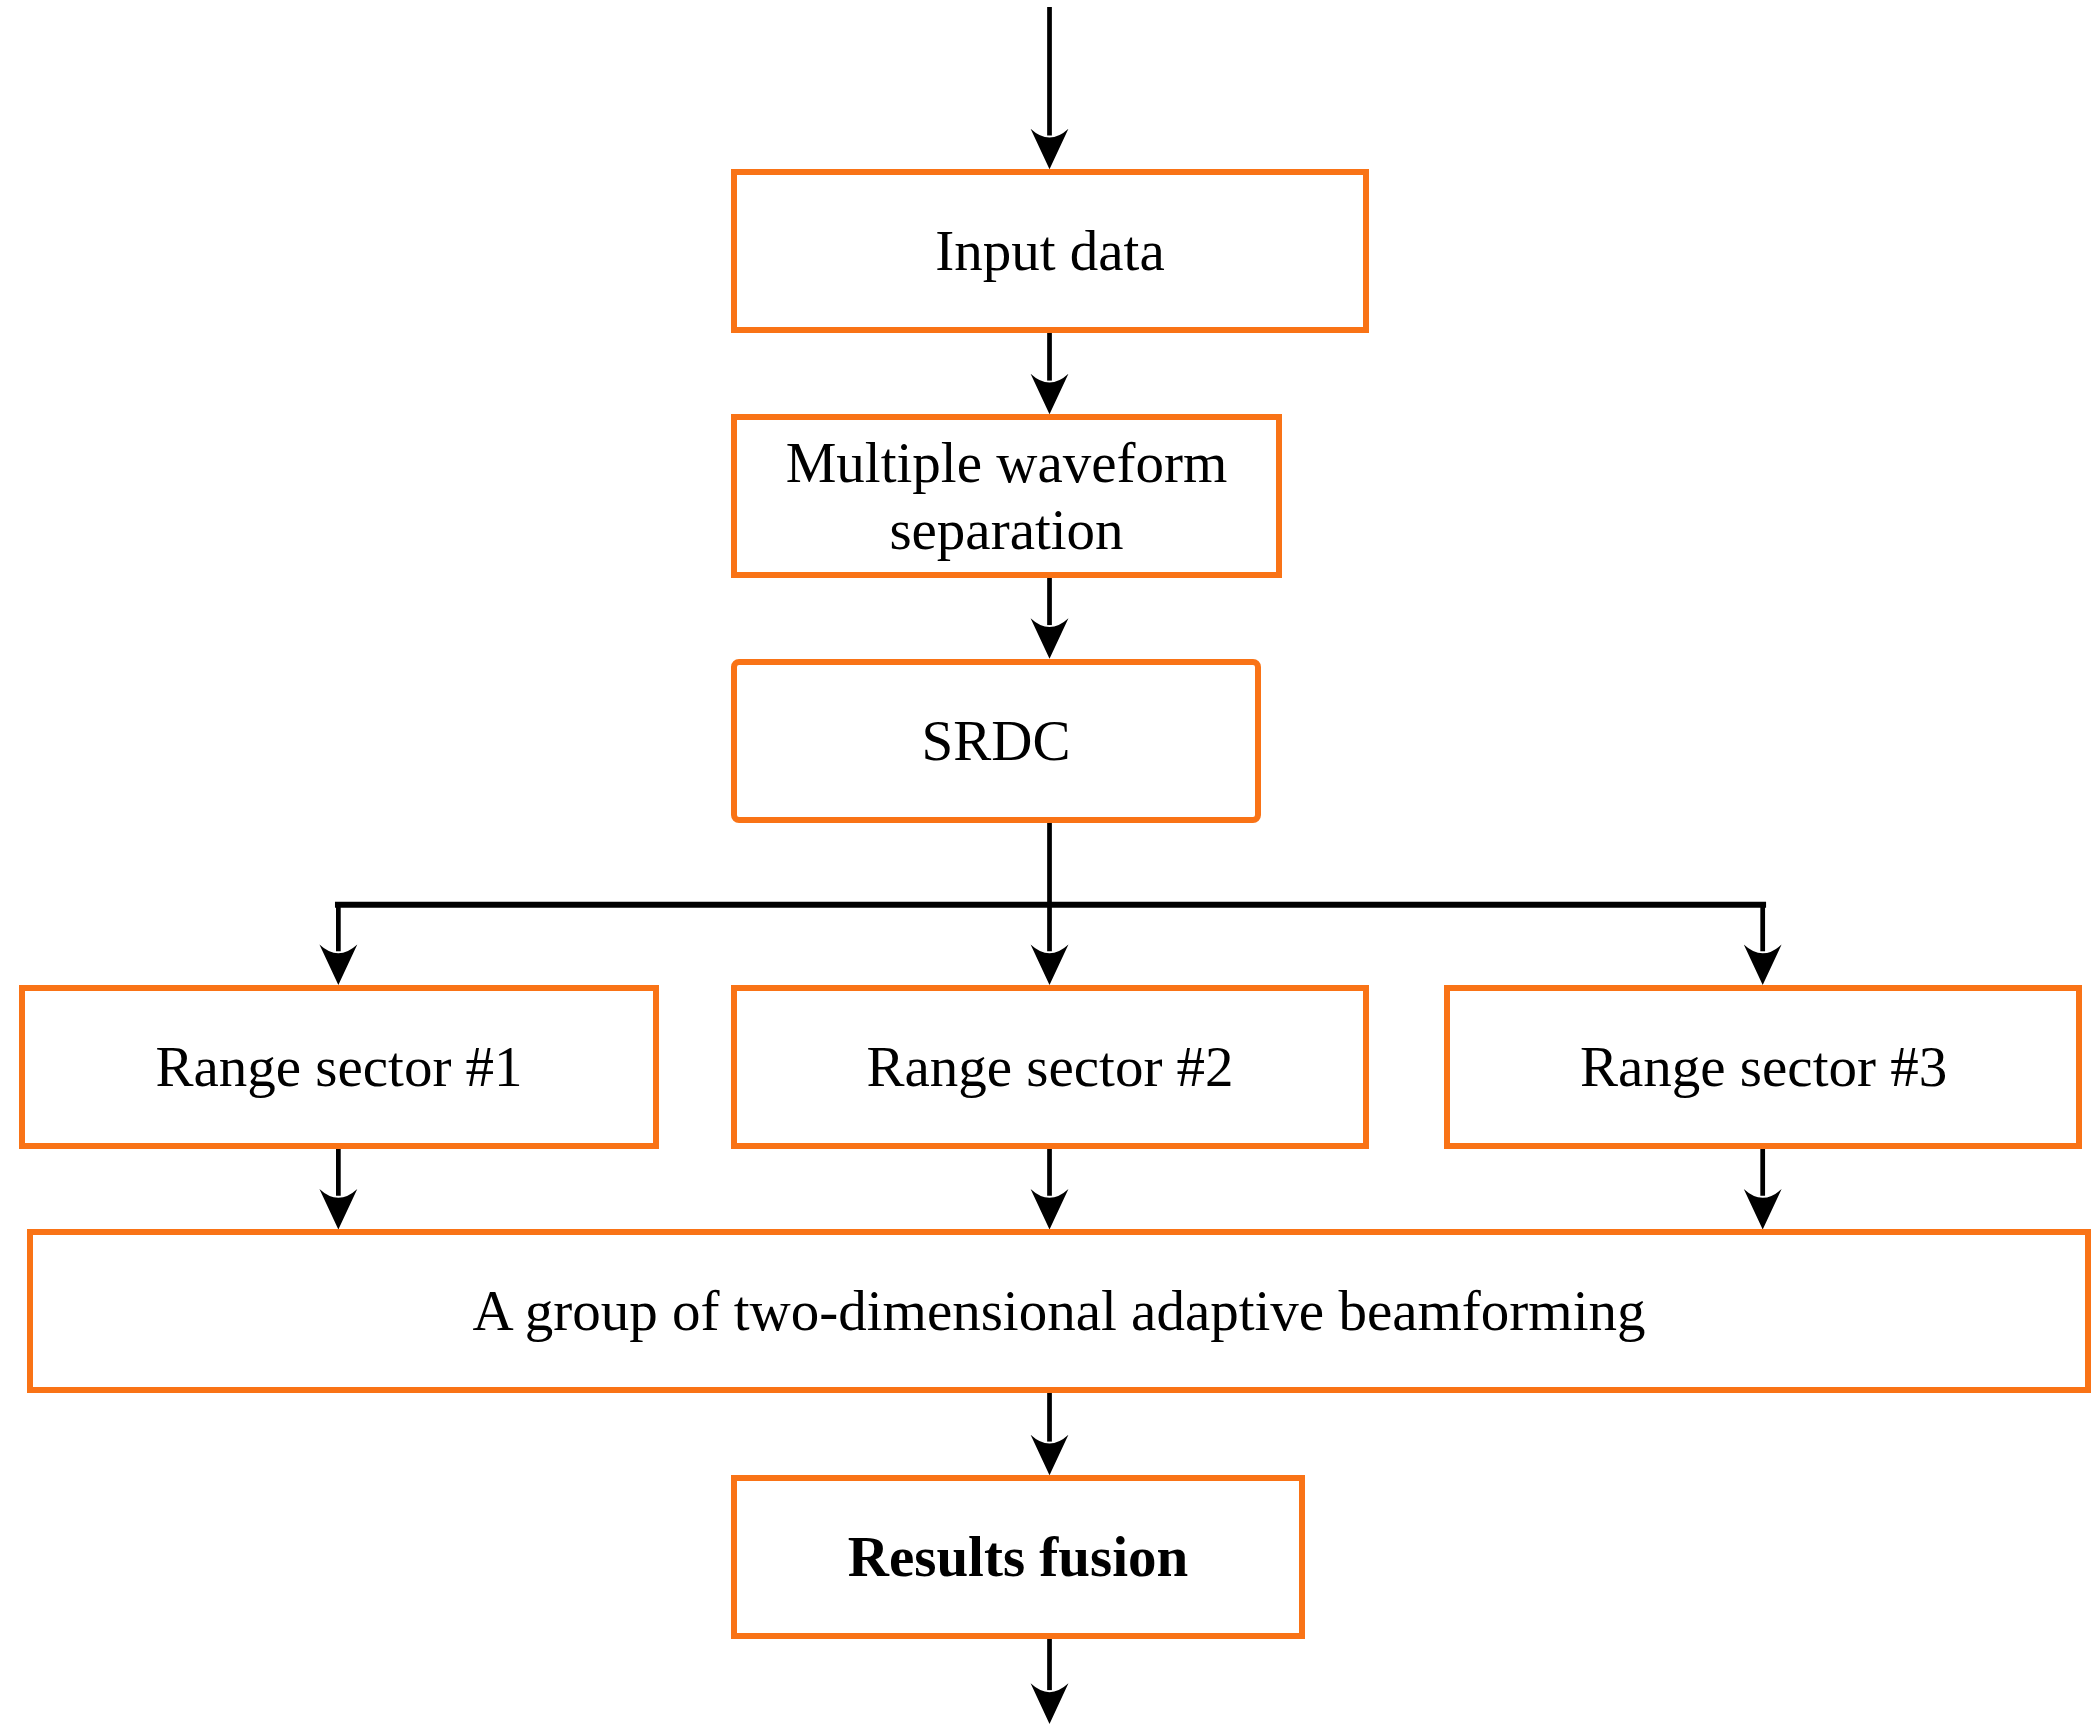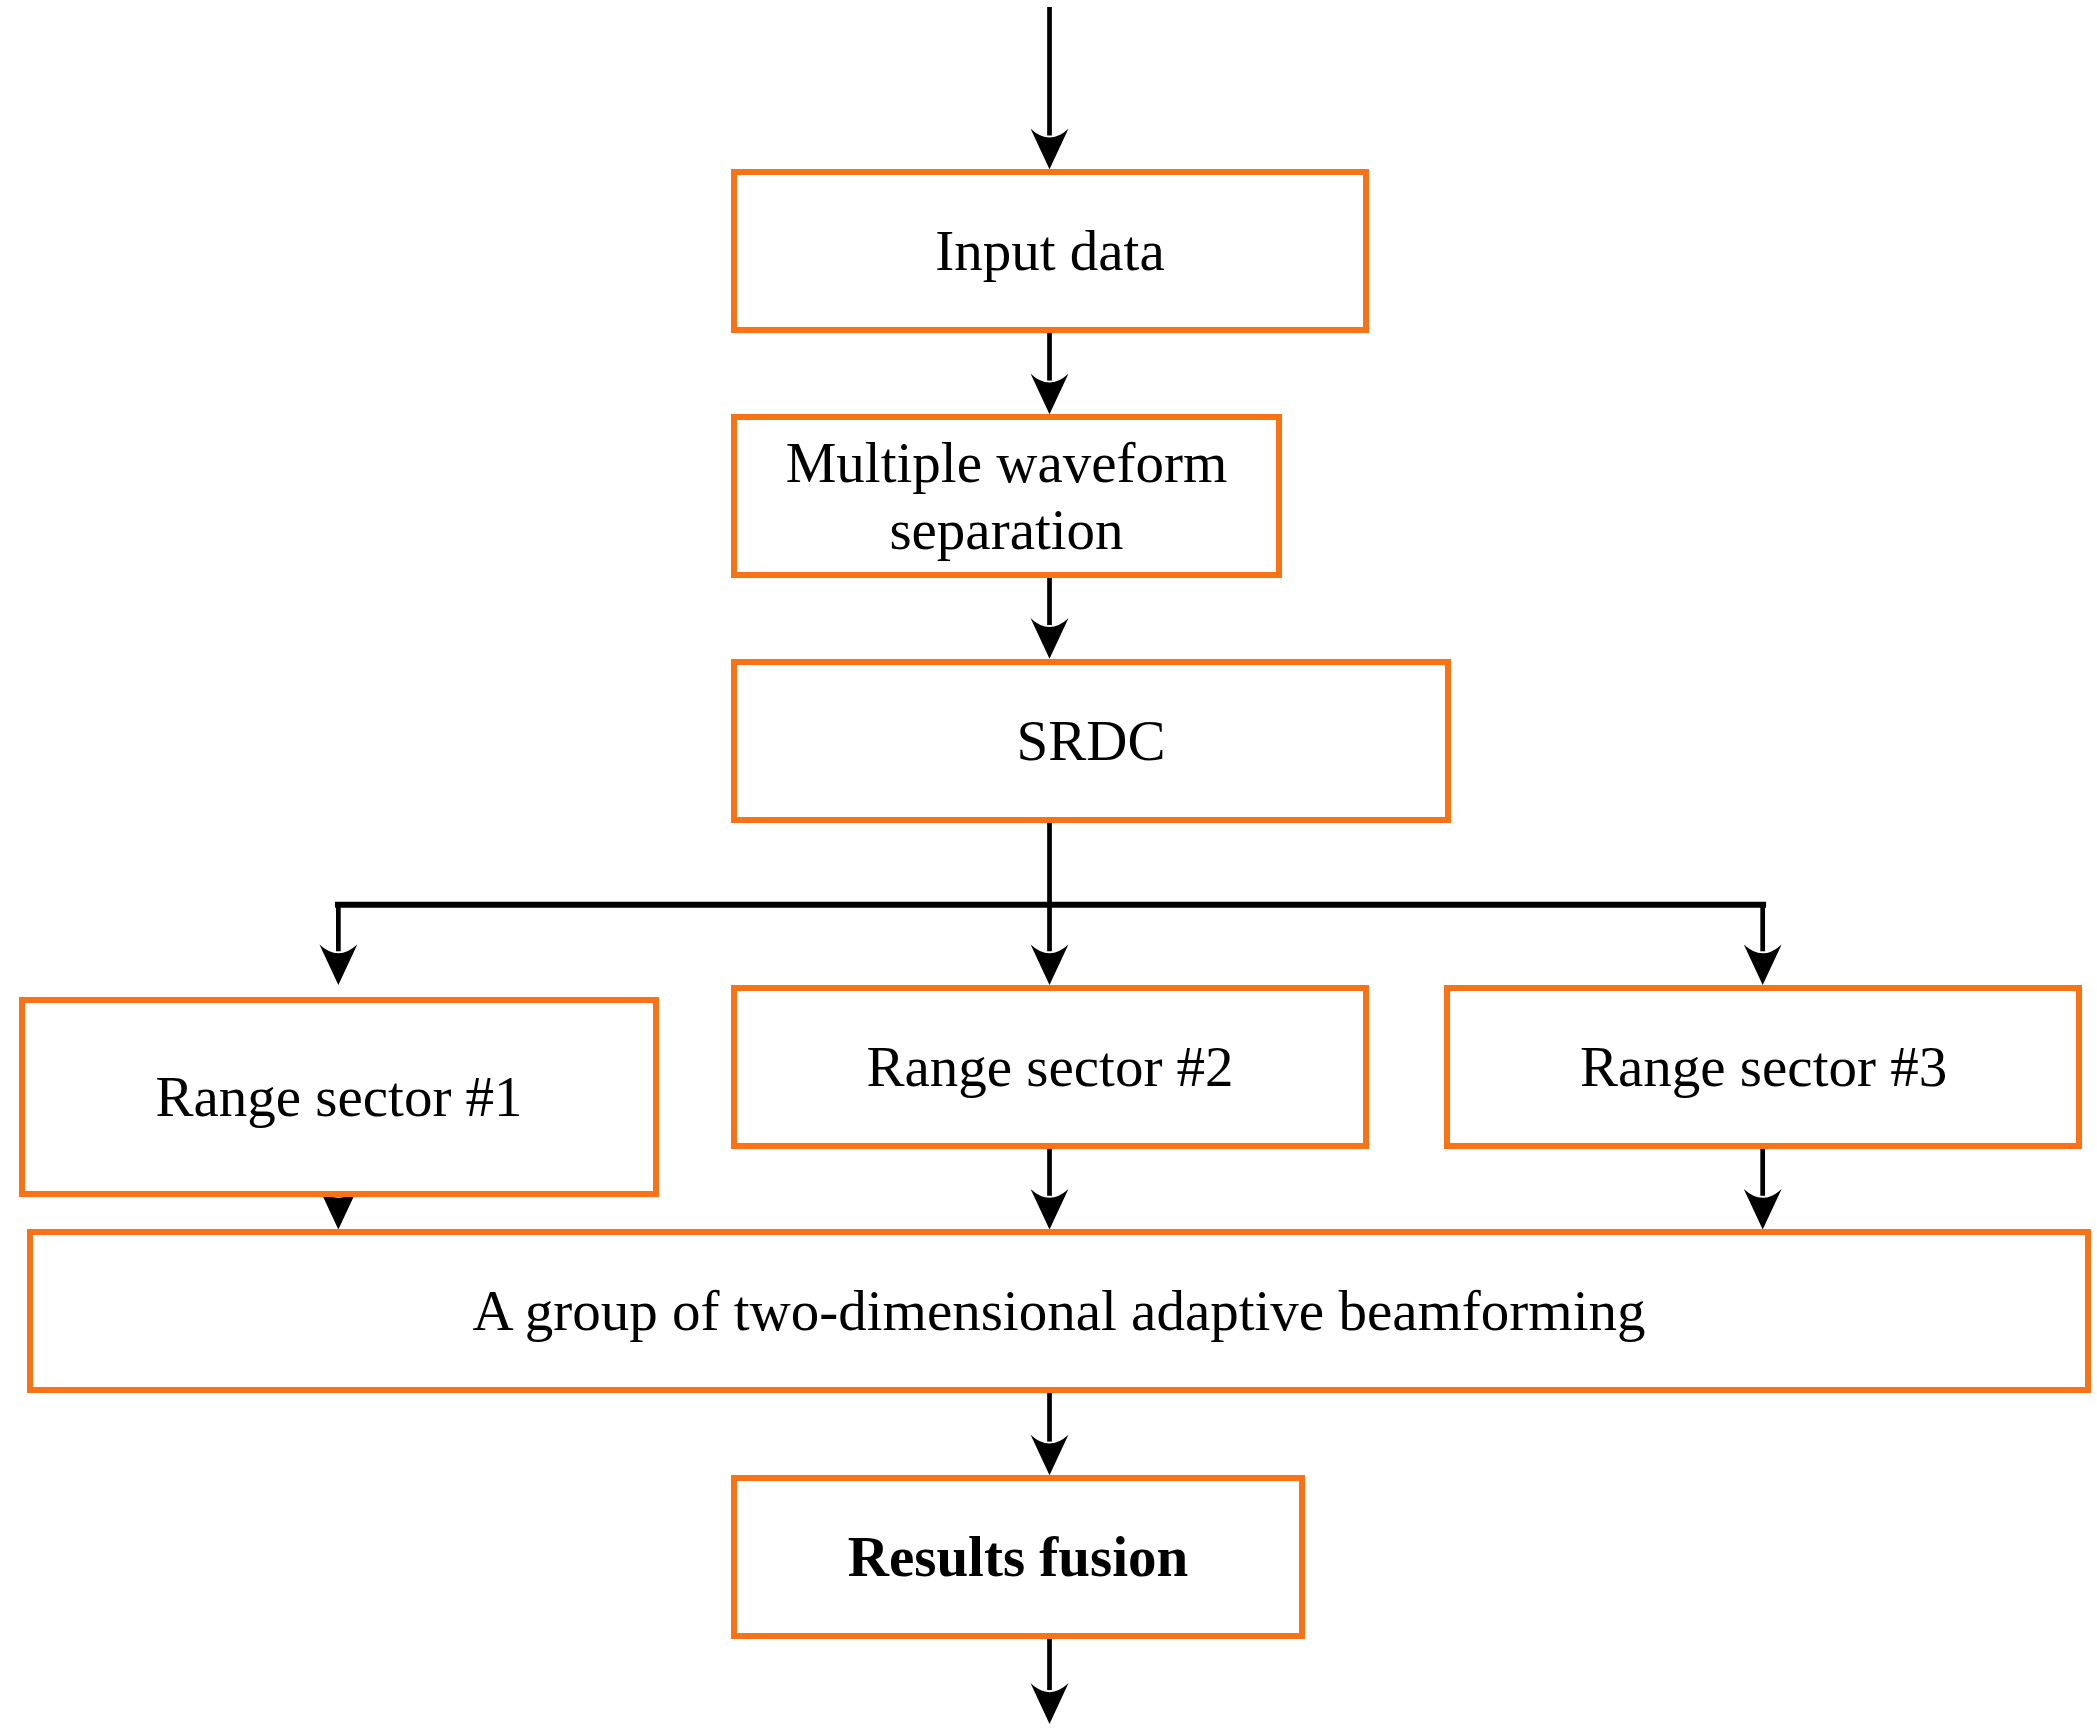--- a/index.html
+++ b/index.html
@@ -34,22 +34,22 @@
     text-align: center;
     font-size: 57px;
     line-height: 1.18;
     padding: 0 6.8px;
   }
   .node .label {
     display: block;
   }
   .n-input    { left: 731px; top: 169px;  width: 638px;  height: 164px; }
   .n-mws      { left: 731px; top: 414px;  width: 551px;  height: 164px; }
-  .n-srdc     { left: 731px; top: 659px;  width: 720px;  height: 164px; }
-  .n-rs1      { left: 19px;   top: 985px; width: 640px;  height: 200px; margin-top: 12px; }
+  .n-srdc     { left: 731px; top: 659px;  width: 530px;  height: 164px; border-radius: 8px; }
+  .n-rs1      { left: 19px;   top: 985px; width: 640px;  height: 164px; }
   .n-rs2      { left: 731px; top: 985px; width: 638px;  height: 164px; }
   .n-rs3      { left: 1444px; top: 985px; width: 638px;  height: 164px; padding-left: 8px; }
   .n-beam     { left: 19px;   top: 1229px; width: 2064px; height: 164px; margin-left: 8px; }
   .n-results  { left: 731px; top: 1475px; width: 574px;  height: 164px; font-weight: bold; }
   .stem   { stroke: #000000; stroke-width: 7; }
   .branch { stroke: #000000; stroke-width: 9; }
   .head   { fill: #000000; stroke: none; }
 </style>
 </head>
 <body>

